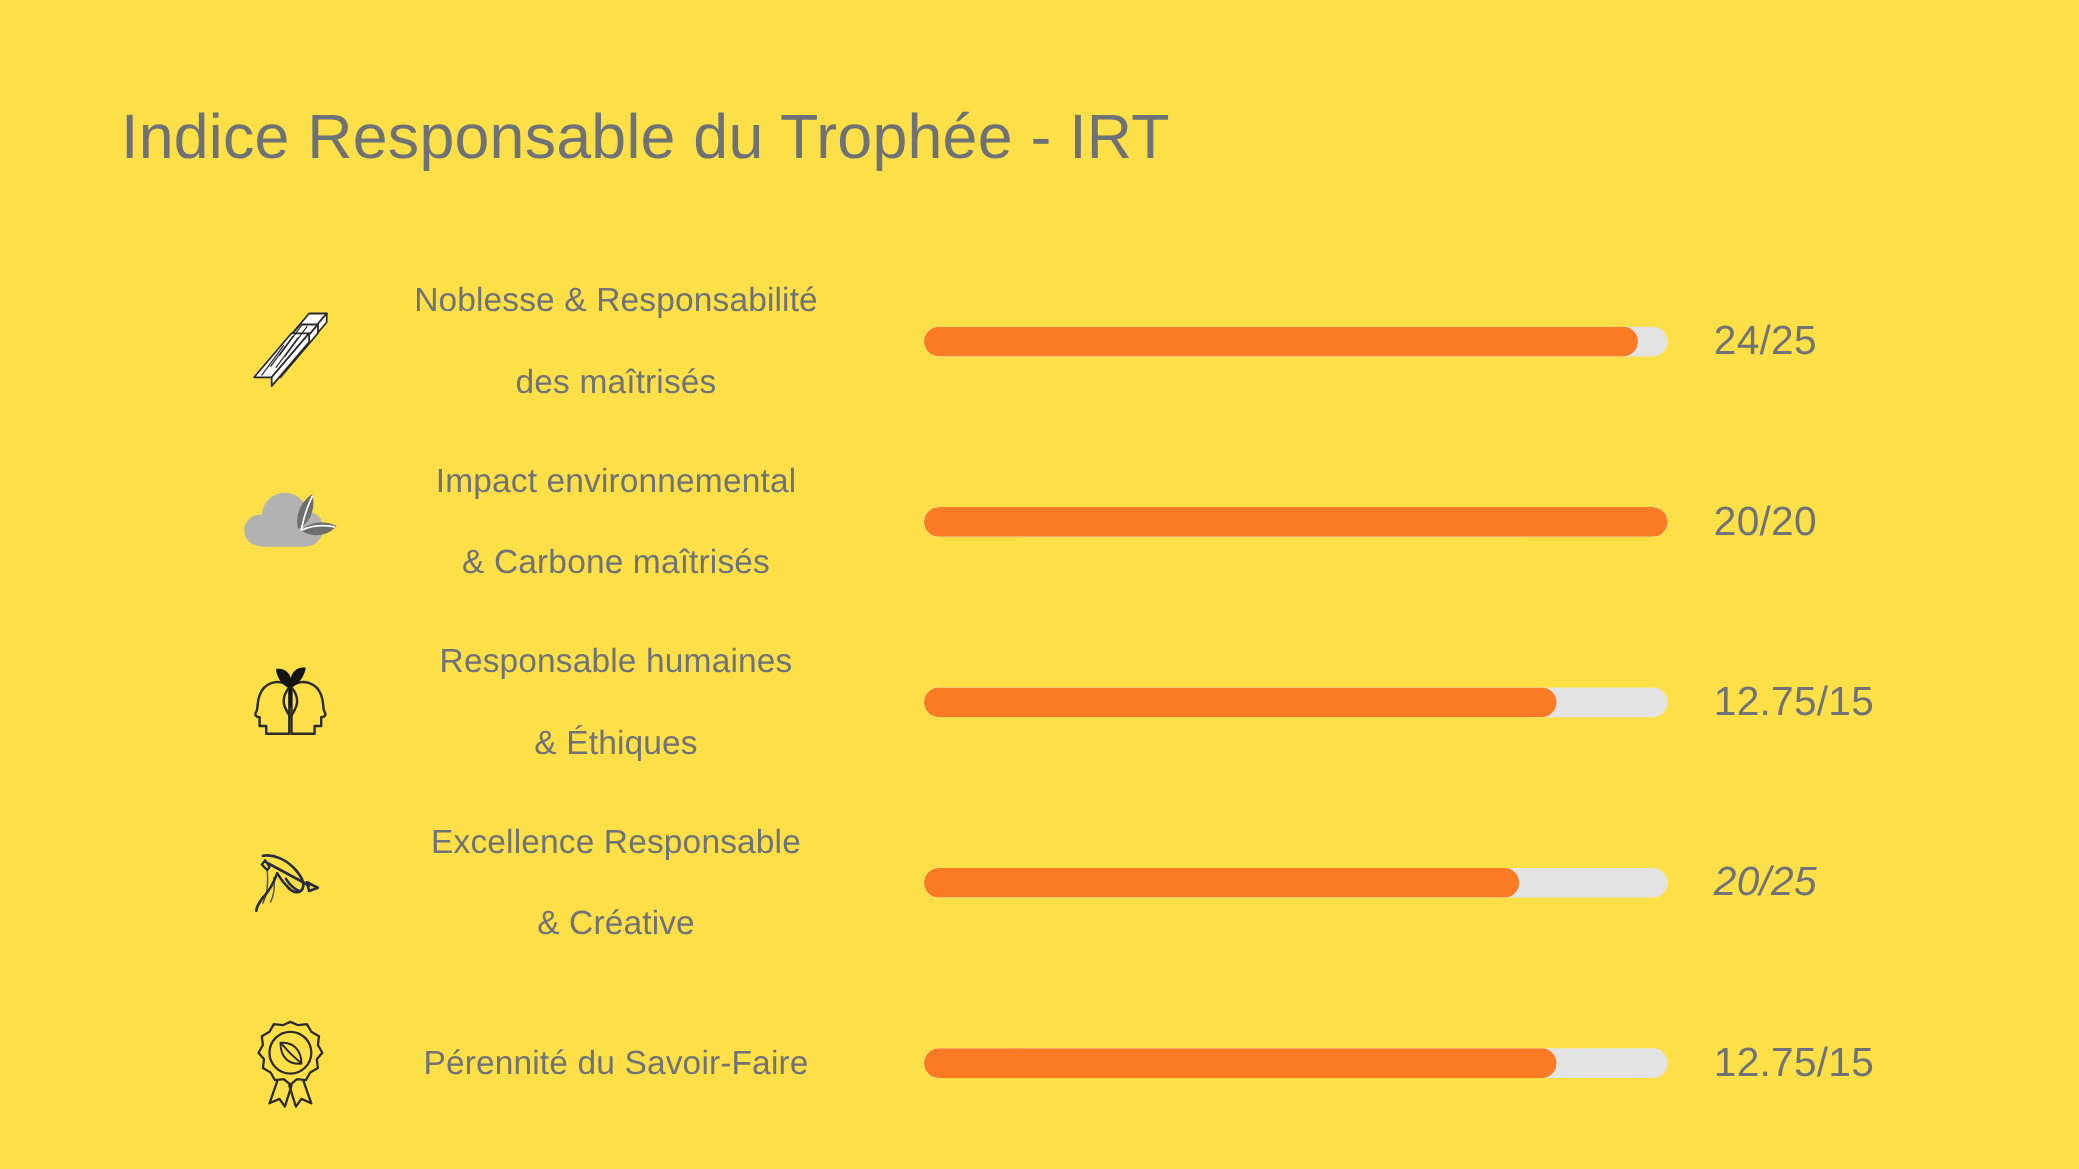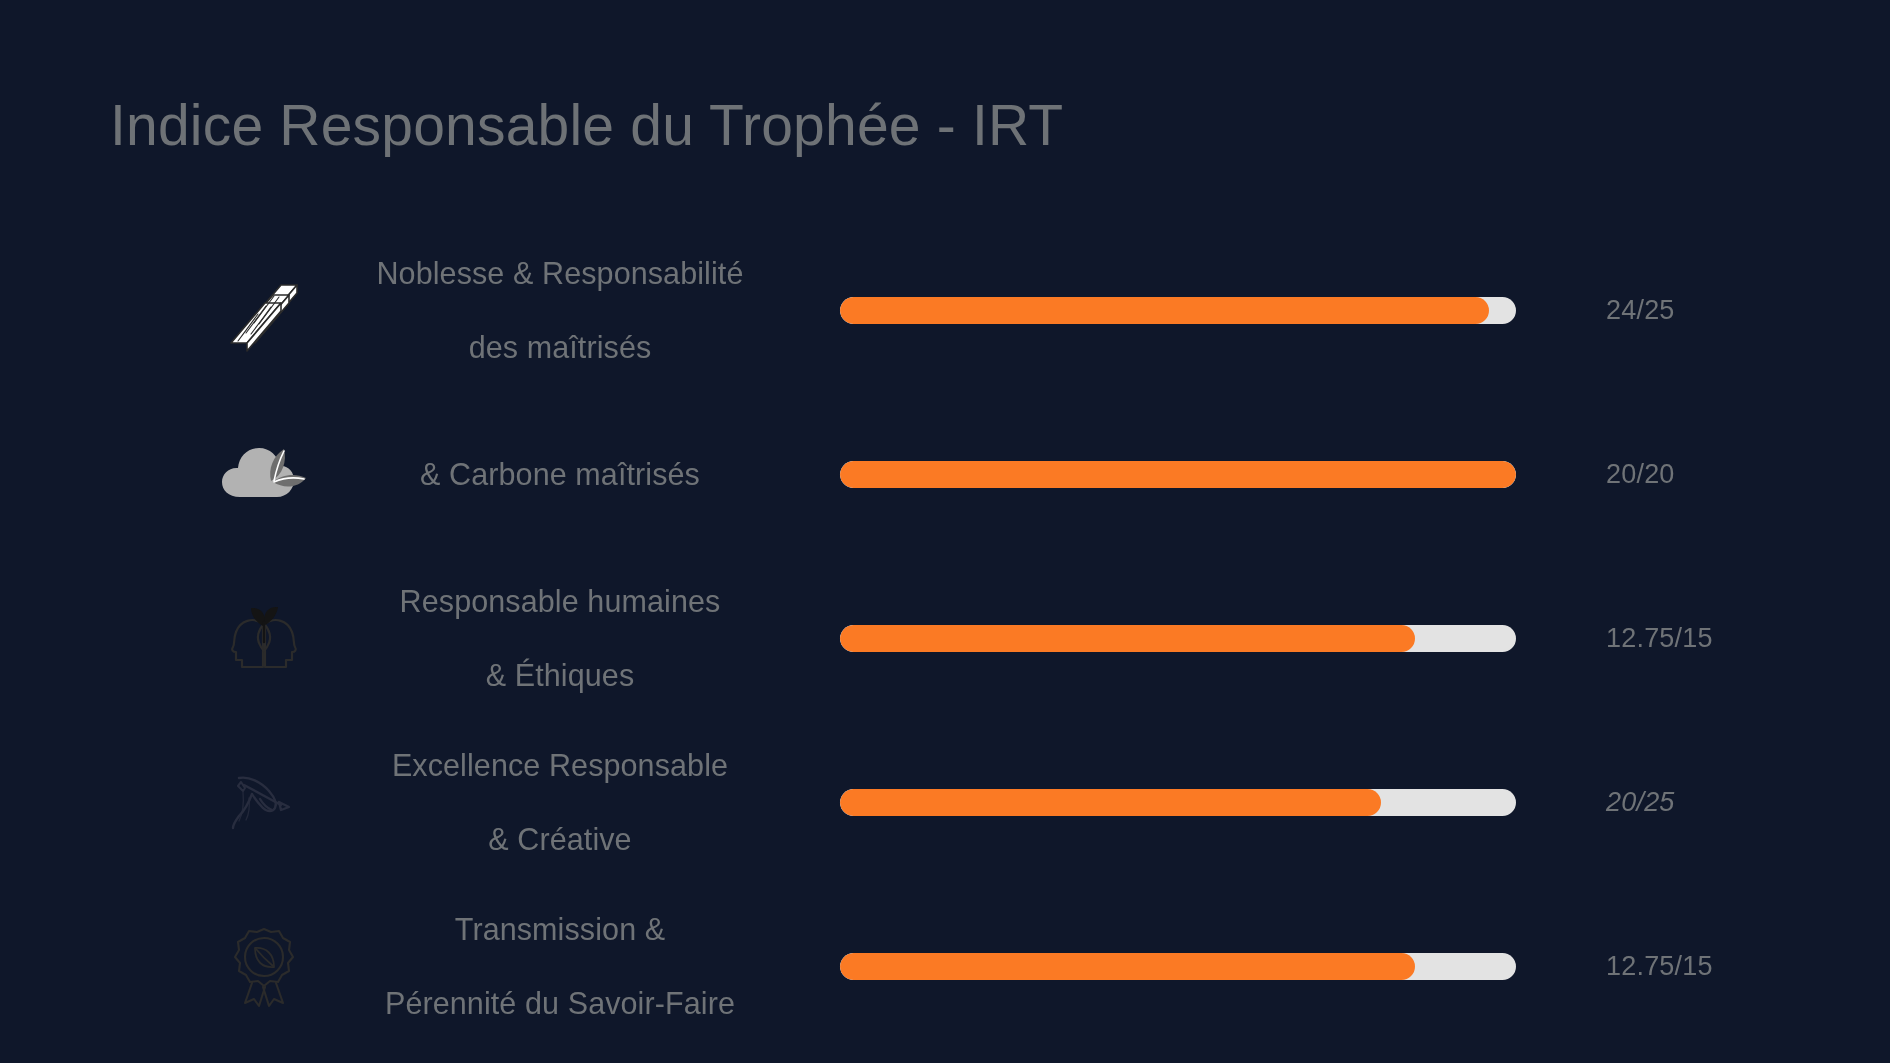--- a/index.html
+++ b/index.html
@@ -13,21 +13,21 @@
     height: 1063px;
     overflow: hidden;
     font-family: "Liberation Sans", "DejaVu Sans", sans-serif;
     -webkit-font-smoothing: antialiased;
   }
 
   .page {
     position: relative;
     width: 1890px;
     height: 1063px;
-    background: #0f172a;
+    background: #fde047;
     box-sizing: border-box;
   }
 
   
   .title {
     position: absolute;
     left: 110px;
     top: 94px;
     font-size: 57px;
     font-weight: 400;
@@ -111,25 +111,24 @@
   .score-cell {
     position: absolute;
     left: 1558px;
     top: 0;
     width: 240px;
     height: 164px;
     display: flex;
     align-items: center;
     justify-content: flex-start;
     color: #6f7377;
-    font-size: 27px;
+    font-size: 37px;
     font-weight: 400;
     letter-spacing: 0.2px;
     white-space: nowrap;
-    margin-left: 48px;
   }
 </style>
 </head>
 <body style="background: rgb(255, 255, 255);">
 
 <div class="page">
 
   <div class="title" style="color: rgb(110, 114, 118);">Indice Responsable du Trophée - IRT</div>
 
   <div class="rows">
@@ -174,20 +173,21 @@
             <path d="M53 50 C50 38 55 25 66 18 C69 30 65 44 53 50 Z"></path>
             <path d="M55 51 C64 43 78 42 88 47 C80 57 66 58 55 51 Z"></path>
           </g>
           <g stroke="#ffffff" stroke-width="1.6" fill="none" stroke-linecap="round">
             <path d="M56 50 C58 40 61 30 66 20"></path>
             <path d="M56 51 C65 47 76 46 86 48"></path>
           </g>
         </svg>
       </div>
       <div class="label-cell" style="color: rgb(111, 115, 119);">
+        <span class="l1">Impact environnemental</span>
         <span class="l2">&amp; Carbone maîtrisés</span>
       </div>
       <div class="bar-cell">
         <div class="bar-track" style="background: rgb(227, 227, 227);">
           <div class="bar-fill" style="width: 100%; background: rgb(251, 122, 36);"></div>
         </div>
       </div>
       <div class="score-cell" style="color: rgb(111, 115, 119);">20/20</div>
     </div>
 
@@ -261,21 +261,20 @@
             <path d="M31 62 L24 82 L33 78 L38 85 L44 66"></path>
             <path d="M55 62 L62 82 L53 78 L48 85 L42 66"></path>
           </g>
           <g fill="none" stroke="#2b2b2b" stroke-width="1.8" stroke-linecap="round" stroke-linejoin="round">
             <path d="M34 27 C34 40 41 47 53 46 C53 33 45 26 34 27 Z"></path>
             <path d="M35 28 C40 34 46 40 52 45"></path>
           </g>
         </svg>
       </div>
       <div class="label-cell" style="color: rgb(111, 115, 119);">
-        <span class="l1">Transmission &amp;</span>
         <span class="l2">Pérennité du Savoir-Faire</span>
       </div>
       <div class="bar-cell">
         <div class="bar-track" style="background: rgb(227, 227, 227);">
           <div class="bar-fill" style="width: 85%; background: rgb(251, 122, 36);"></div>
         </div>
       </div>
       <div class="score-cell" style="color: rgb(111, 115, 119);">12.75/15</div>
     </div>
 

